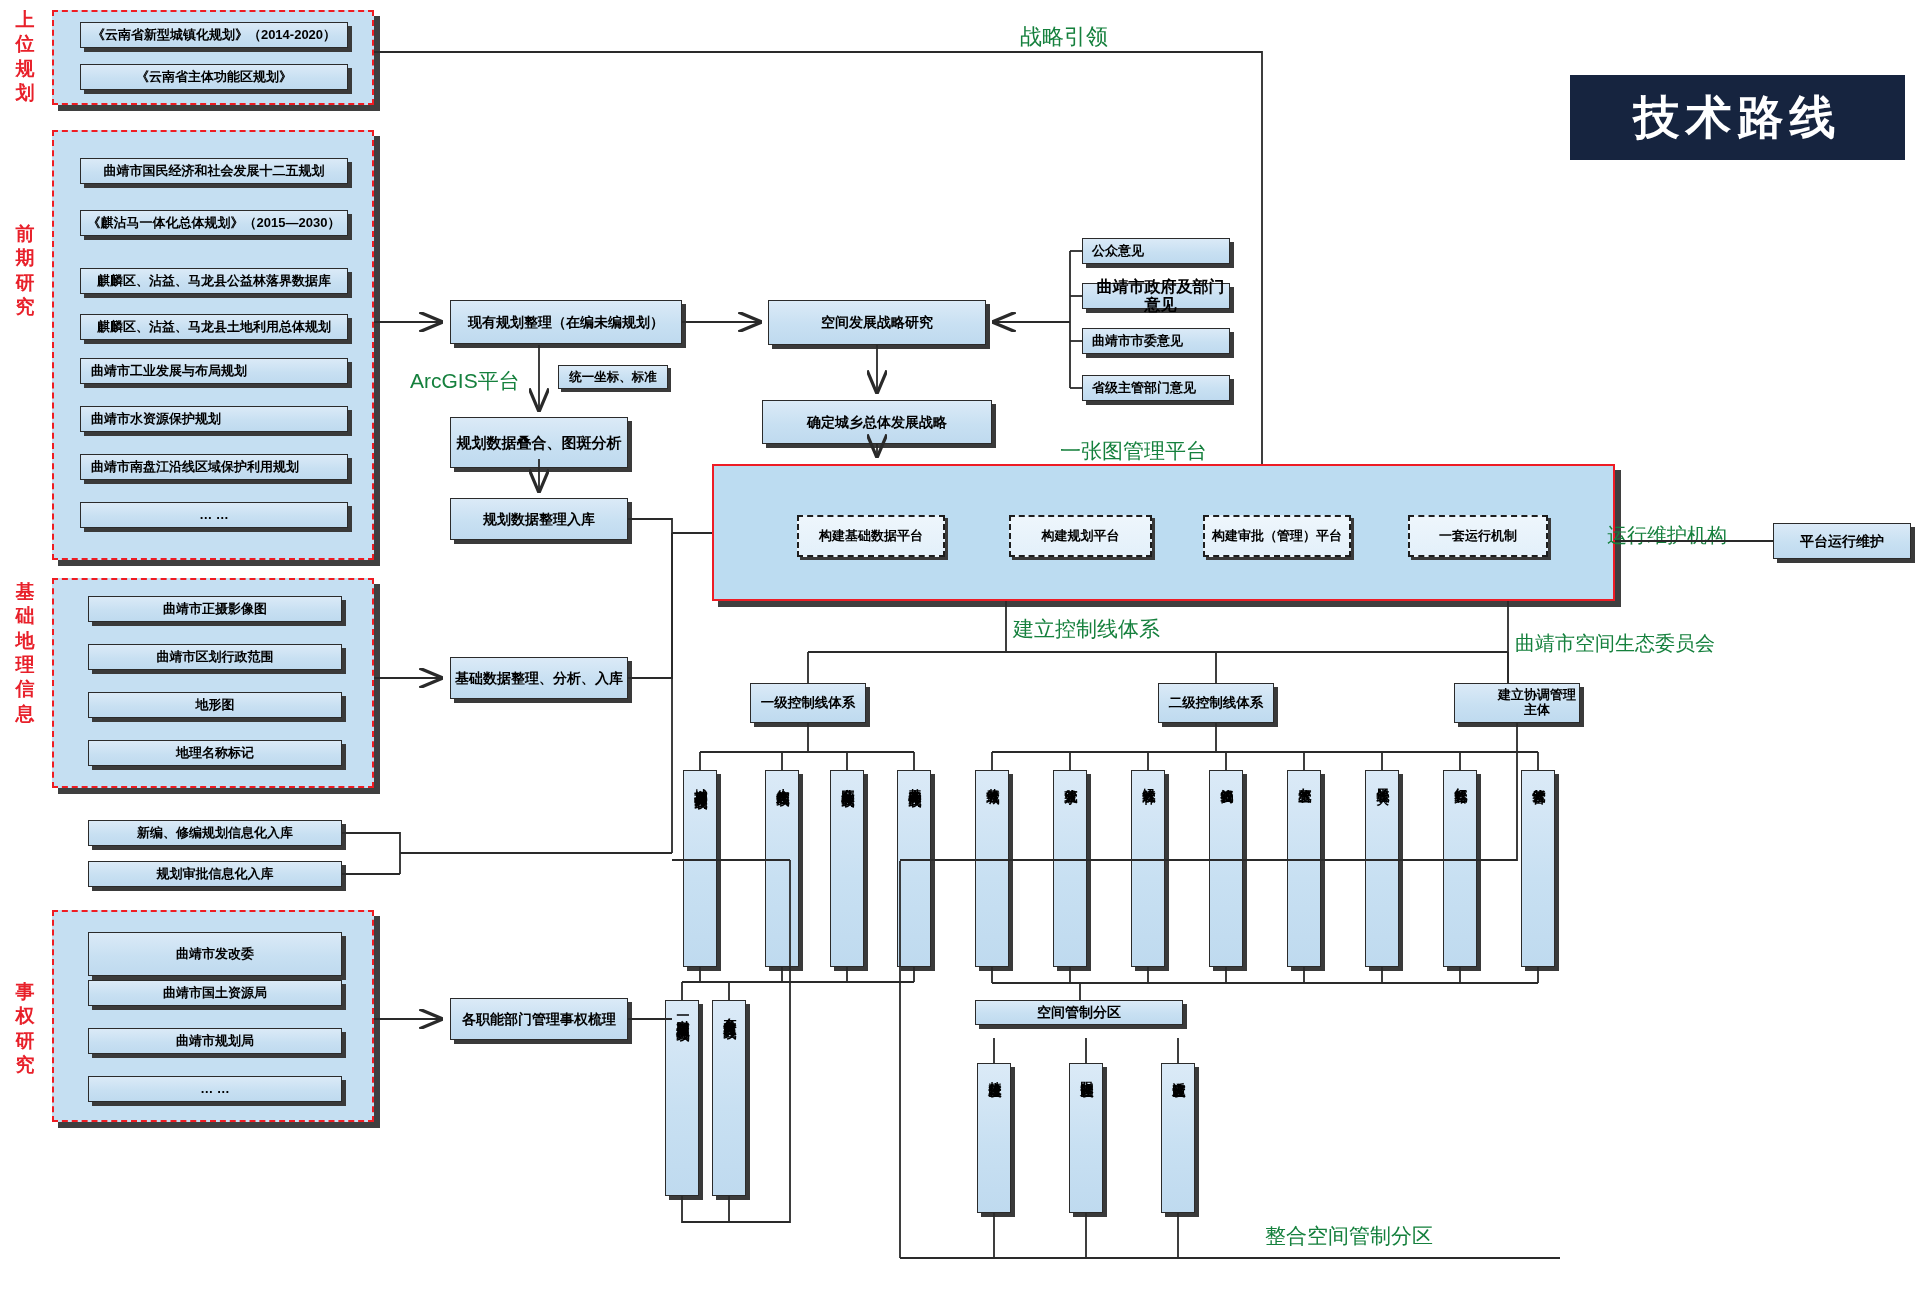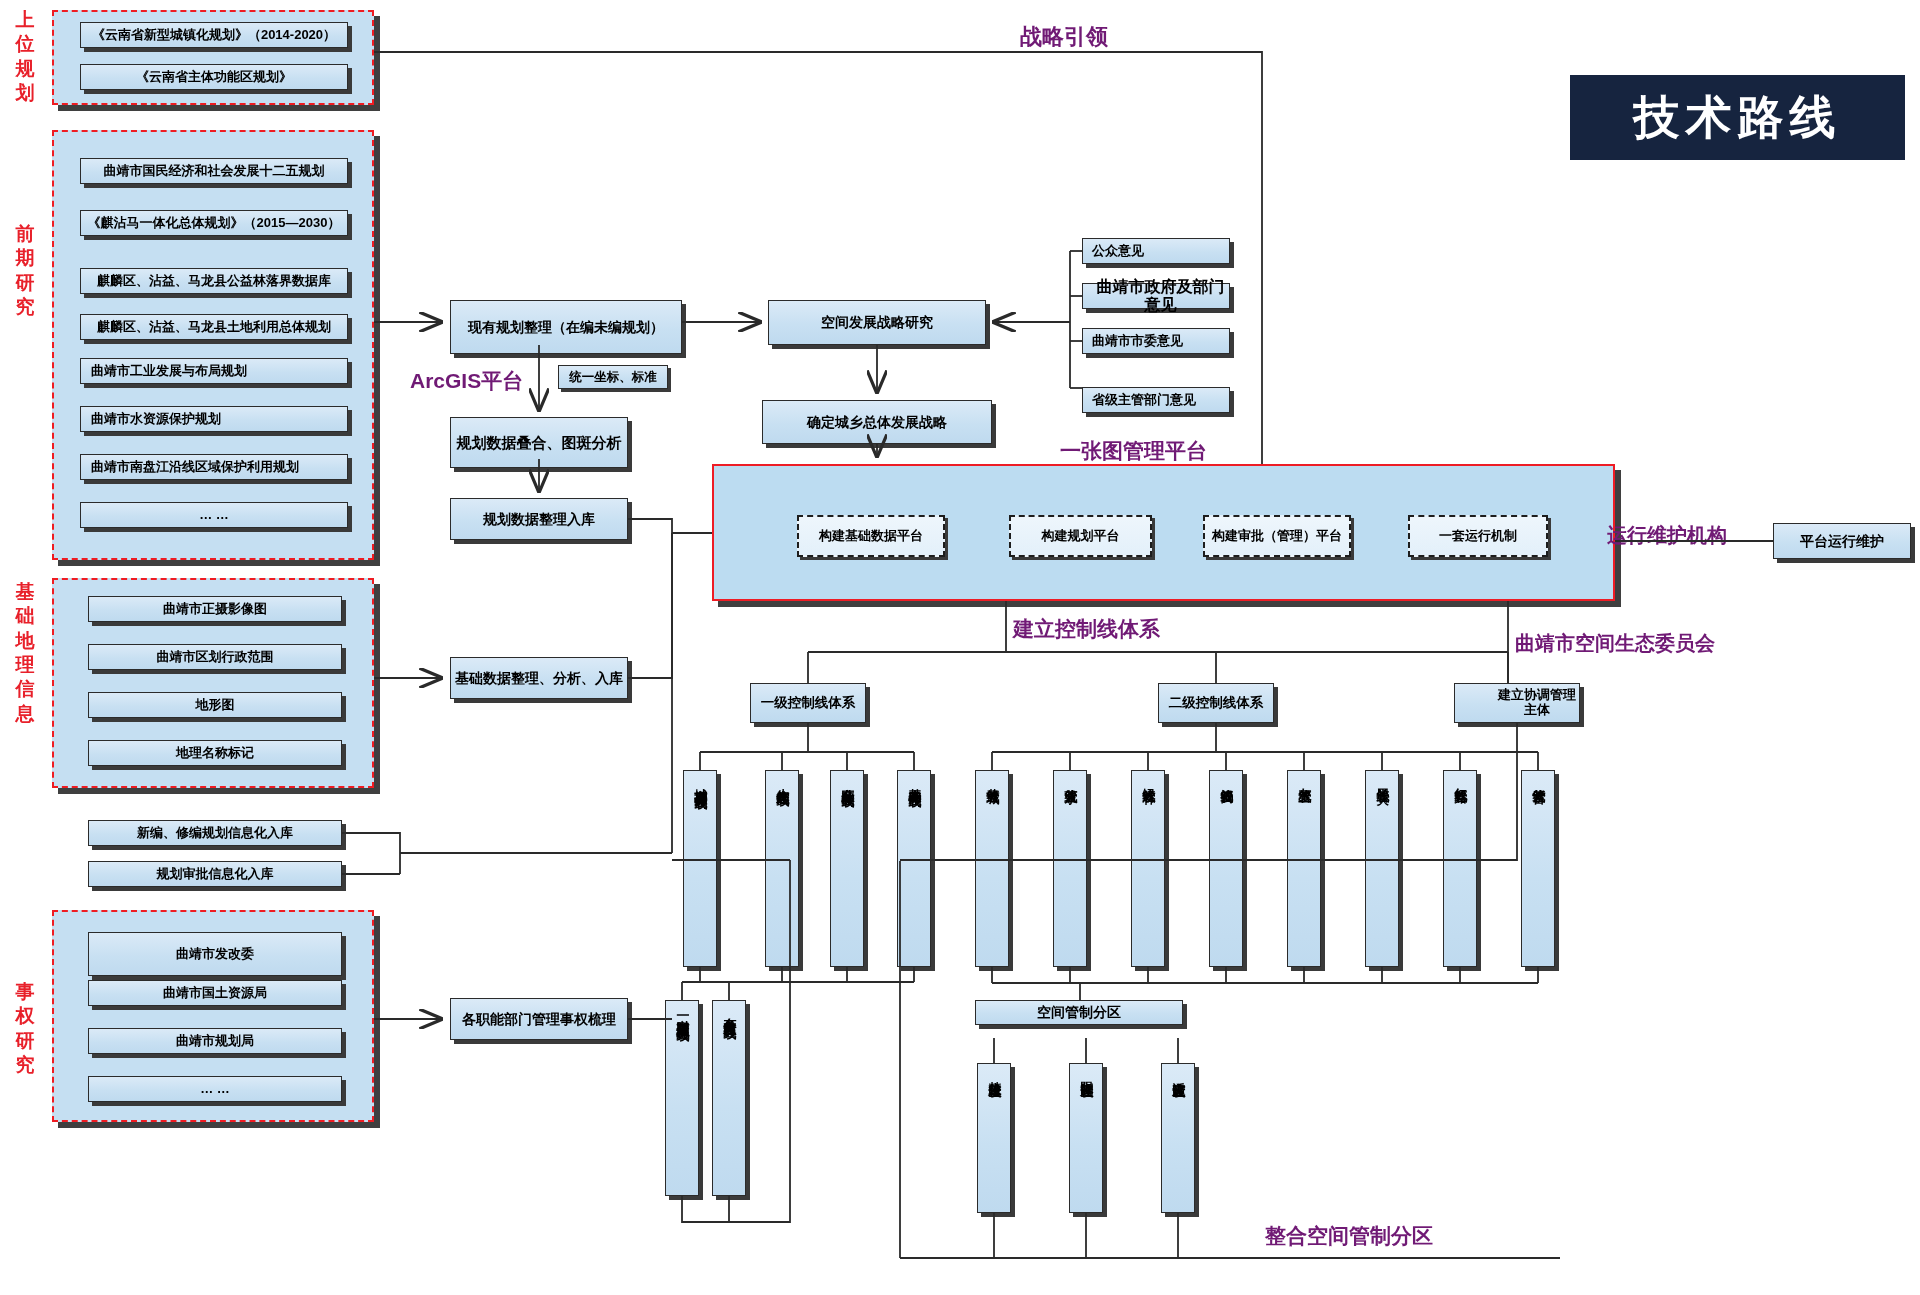--- a/index.html
+++ b/index.html
@@ -39,22 +39,22 @@
     color:#e8202a;
     font-weight:bold;
     font-size:19px;
     line-height:1.28;
     width:34px;
     text-align:center;
     letter-spacing:0px;
   }
   .redlabel{
     position:absolute;
-    color:#701a75;
-    font-weight:bold;
+    color:#15803d;
+    font-weight:normal;
     white-space:nowrap;
   }
   .title-badge{
     position:absolute;
     background:#16243f;
     color:#ffffff;
     font-weight:bold;
     display:flex;align-items:center;justify-content:center;
     letter-spacing:6px;
     box-sizing:border-box;
@@ -111,40 +111,40 @@
 
   <div class="box" style="left:88px;top:820px;width:254px;height:26px;font-size:13px;">新编、修编规划信息化入库</div>
   <div class="box" style="left:88px;top:861px;width:254px;height:26px;font-size:13px;">规划审批信息化入库</div>
 
   <div class="group" style="left:52px;top:910px;width:322px;height:212px;"></div>
   <div class="box" style="left:88px;top:932px;width:254px;height:44px;font-size:13px;">曲靖市发改委</div>
   <div class="box" style="left:88px;top:980px;width:254px;height:26px;font-size:13px;">曲靖市国土资源局</div>
   <div class="box" style="left:88px;top:1028px;width:254px;height:26px;font-size:13px;">曲靖市规划局</div>
   <div class="box" style="left:88px;top:1076px;width:254px;height:26px;font-size:13px;">…  …</div>
 
-  <div class="box" style="left:450px;top:300px;width:232px;height:54px;font-size:14px;">现有规划整理（在编未编规划）</div>
+  <div class="box" style="left:450px;top:300px;width:232px;height:44px;font-size:14px;">现有规划整理（在编未编规划）</div>
 
   <div class="box plain" style="left:558px;top:365px;width:110px;height:24px;font-size:12.5px;box-shadow:3px 3px 0 0 #3a3a3a;">统一坐标、标准</div>
 
   <div class="box" style="left:450px;top:417px;width:178px;height:51px;font-size:15px;">规划数据叠合、图斑分析</div>
 
   <div class="box" style="left:450px;top:498px;width:178px;height:42px;font-size:14px;">规划数据整理入库</div>
 
   <div class="box" style="left:450px;top:657px;width:178px;height:42px;font-size:14px;">基础数据整理、分析、入库</div>
 
   <div class="box" style="left:450px;top:998px;width:178px;height:42px;font-size:14px;">各职能部门管理事权梳理</div>
 
   <div class="box" style="left:768px;top:300px;width:218px;height:45px;font-size:14px;">空间发展战略研究</div>
 
   <div class="box" style="left:762px;top:400px;width:230px;height:44px;font-size:14px;">确定城乡总体发展战略</div>
 
   <div class="box" style="left:1082px;top:238px;width:148px;height:26px;font-size:13px;justify-content:flex-start;padding-left:9px;">公众意见</div>
   <div class="box" style="left:1082px;top:283px;width:148px;height:26px;font-size:16px;justify-content:flex-start;padding-left:9px;">曲靖市政府及部门意见</div>
   <div class="box" style="left:1082px;top:328px;width:148px;height:26px;font-size:13px;justify-content:flex-start;padding-left:9px;">曲靖市市委意见</div>
-  <div class="box" style="left:1082px;top:375px;width:148px;height:26px;font-size:13px;justify-content:flex-start;padding-left:9px;margin-top:12px;">省级主管部门意见</div>
+  <div class="box" style="left:1082px;top:375px;width:148px;height:26px;font-size:13px;justify-content:flex-start;padding-left:9px;">省级主管部门意见</div>
 
   <div class="platform" style="left:712px;top:464px;width:903px;height:137px;"></div>
   <div class="dashbox" style="left:797px;top:515px;width:148px;height:42px;">构建基础数据平台</div>
   <div class="dashbox" style="left:1009px;top:515px;width:143px;height:42px;">构建规划平台</div>
   <div class="dashbox" style="left:1203px;top:515px;width:148px;height:42px;">构建审批（管理）平台</div>
   <div class="dashbox" style="left:1408px;top:515px;width:140px;height:42px;">一套运行机制</div>
 
   <div class="box" style="left:1773px;top:523px;width:138px;height:36px;font-size:14px;">平台运行维护</div>
 
   <div class="box" style="left:1454px;top:683px;width:126px;height:40px;font-size:13px;padding-left:40px;">建立协调管理主体</div>

